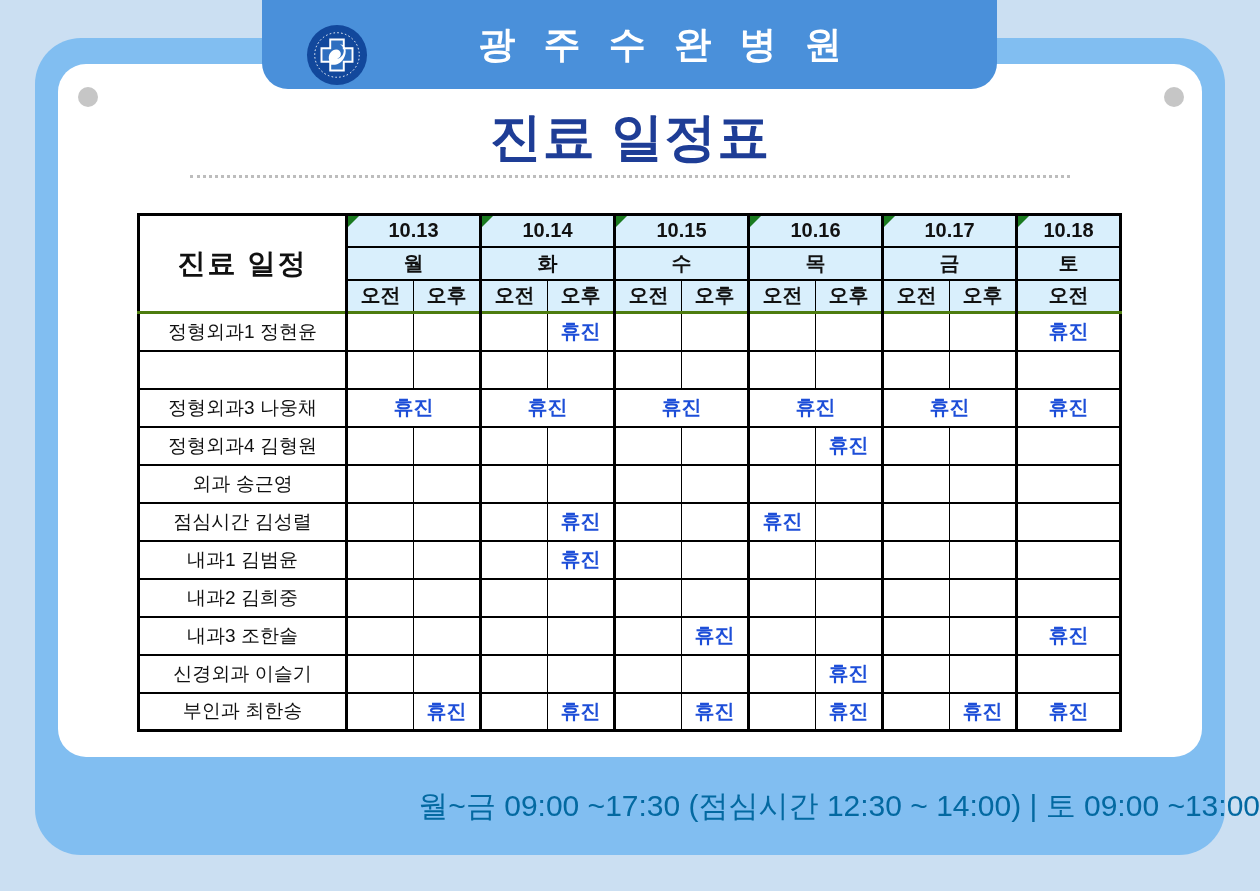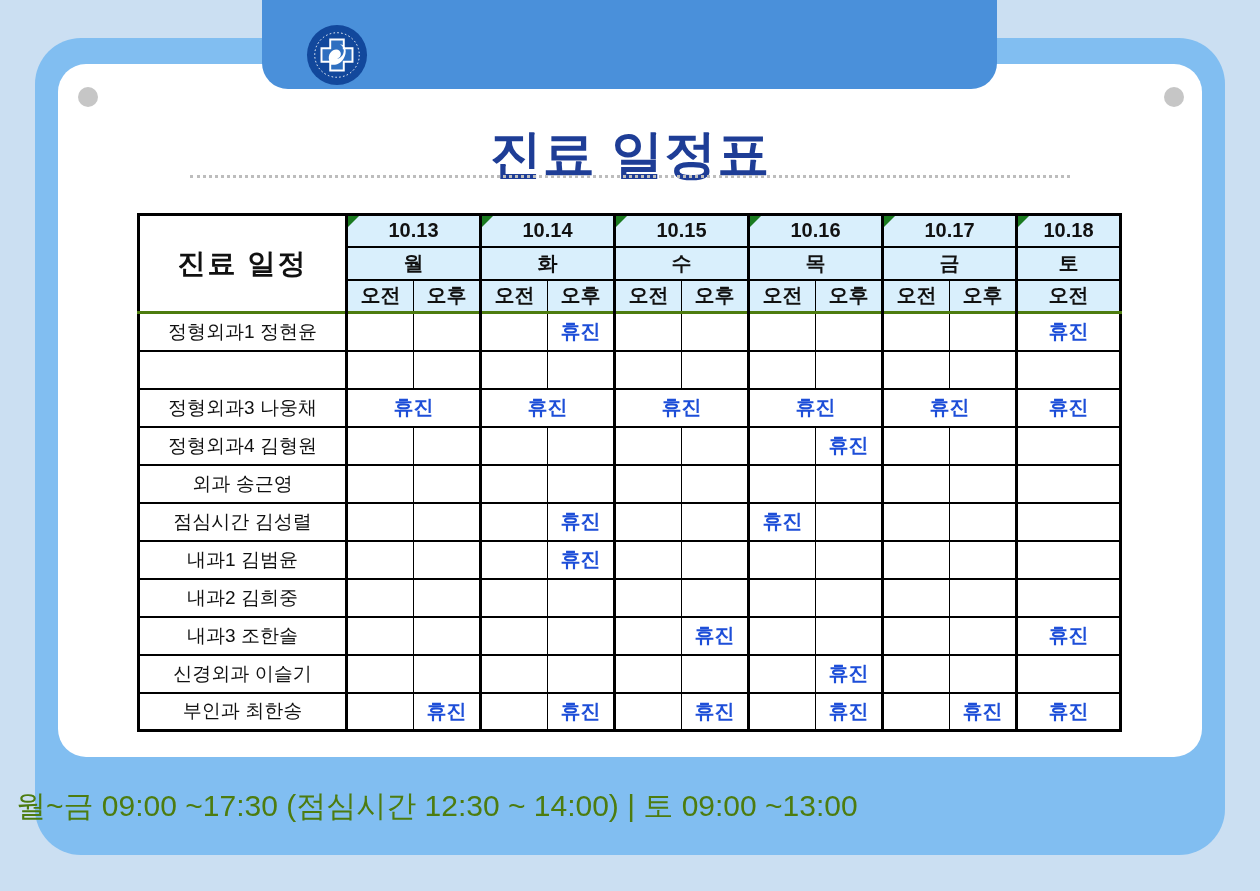--- a/index.html
+++ b/index.html
@@ -15,21 +15,21 @@
   .screw.left  { left:78px;  top:87px; }
   .screw.right { left:1164px; top:87px; }
 
   .banner { position:absolute; left:262px; top:0; width:735px; height:89px;
             background:#4a90da; border-radius:0 0 26px 26px;
             display:flex; align-items:center; justify-content:center; }
   .banner-text { color:#ffffff; font-size:37px; font-weight:700; letter-spacing:9px;
                  padding-left:70px; white-space:nowrap; }
   .logo { position:absolute; left:44px; top:24px; width:62px; height:62px; }
 
-  .page-title { position:absolute; left:0; top:120px; width:100%; text-align:center;
+  .page-title { position:absolute; left:0; top:103px; width:100%; text-align:center;
                 color:#1e3d96; font-size:52px; font-weight:900; letter-spacing:1px; }
   .dotted-rule { position:absolute; left:190px; top:175px; width:880px; height:0;
                  border-top:3px dotted #bdbdbd; }
 
   .table-wrap { position:absolute; left:137px; top:213px; }
   table { border-collapse:collapse; table-layout:fixed; background:#ffffff;
           border:3px solid #000; }
   td { border-top:2px solid #000; border-bottom:2px solid #000;
        text-align:center; vertical-align:middle; overflow:hidden;
        font-family:"Liberation Sans", sans-serif; color:#111; }
@@ -41,40 +41,41 @@
   tr.body-first td { border-top:3px solid #4d7c0f; }
   td.hdr { background:#d9effc; font-size:20px; font-weight:600; }
   td.date { position:relative; font-weight:600; }
   .tri { position:absolute; left:0; top:0; width:0; height:0;
          border-top:11px solid #1a7a1f; border-right:11px solid transparent; }
   td.corner { font-size:28px; font-weight:700; letter-spacing:2px; background:#fff; }
   td.name { font-size:19px; }
   td.cell { font-size:19px; }
   td.closed { color:#1d4ed8; font-weight:600; font-size:20px; }
 
-  .footer-hours { position:absolute; left:0; top:786px; width:100%; text-align:left;
-                  color:#4d7c0f; font-size:30px; font-weight:500; white-space:nowrap;padding-left:16px; }
+  .footer-hours { position:absolute; left:0; top:786px; width:100%; text-align:right;
+                  color:#0369a1; font-size:30px; font-weight:500; white-space:nowrap;padding-left:16px; }
 </style>
 </head>
 <body>
 
 <div class="stage">
   <div class="frame"></div>
   <div class="card"></div>
 
   <div class="screw left"></div>
   <div class="screw right"></div>
 
   <div class="banner">
     <svg class="logo" viewBox="-32 -32 64 64">
       <circle cx="0" cy="0" r="31" fill="#12489c"></circle>
       <circle cx="0" cy="0" r="23" fill="none" stroke="#ffffff" stroke-width="1" stroke-dasharray="1.6 2.4"></circle>
       <path d="M -7,-16 h 14 v 9 h 9 v 14 h -9 v 9 h -14 v -9 h -9 v -14 h 9 z" fill="#2e6fc0" stroke="#ffffff" stroke-width="2"></path>
       <path d="M -6,10 C -10,4 -9,-2 -4,-5 C 0,-7 4,-5 4,-1 C 4,2 2,3 0,4 C 4,3 7,0 7,-5 C 7,-8 5,-10 3,-11 C 6,-11 9,-8 9,-4 C 9,3 4,9 -2,10 Z" fill="#ffffff"></path>
     </svg>
+    <div class="banner-text">광 주 수 완 병 원</div>
   </div>
 
   <div class="page-title">진료 일정표</div>
   <div class="dotted-rule"></div>
 
   <div class="table-wrap">
     <table id="schedule">
         <colgroup>
           <col style="width:208px">
           <col style="width:67px">

